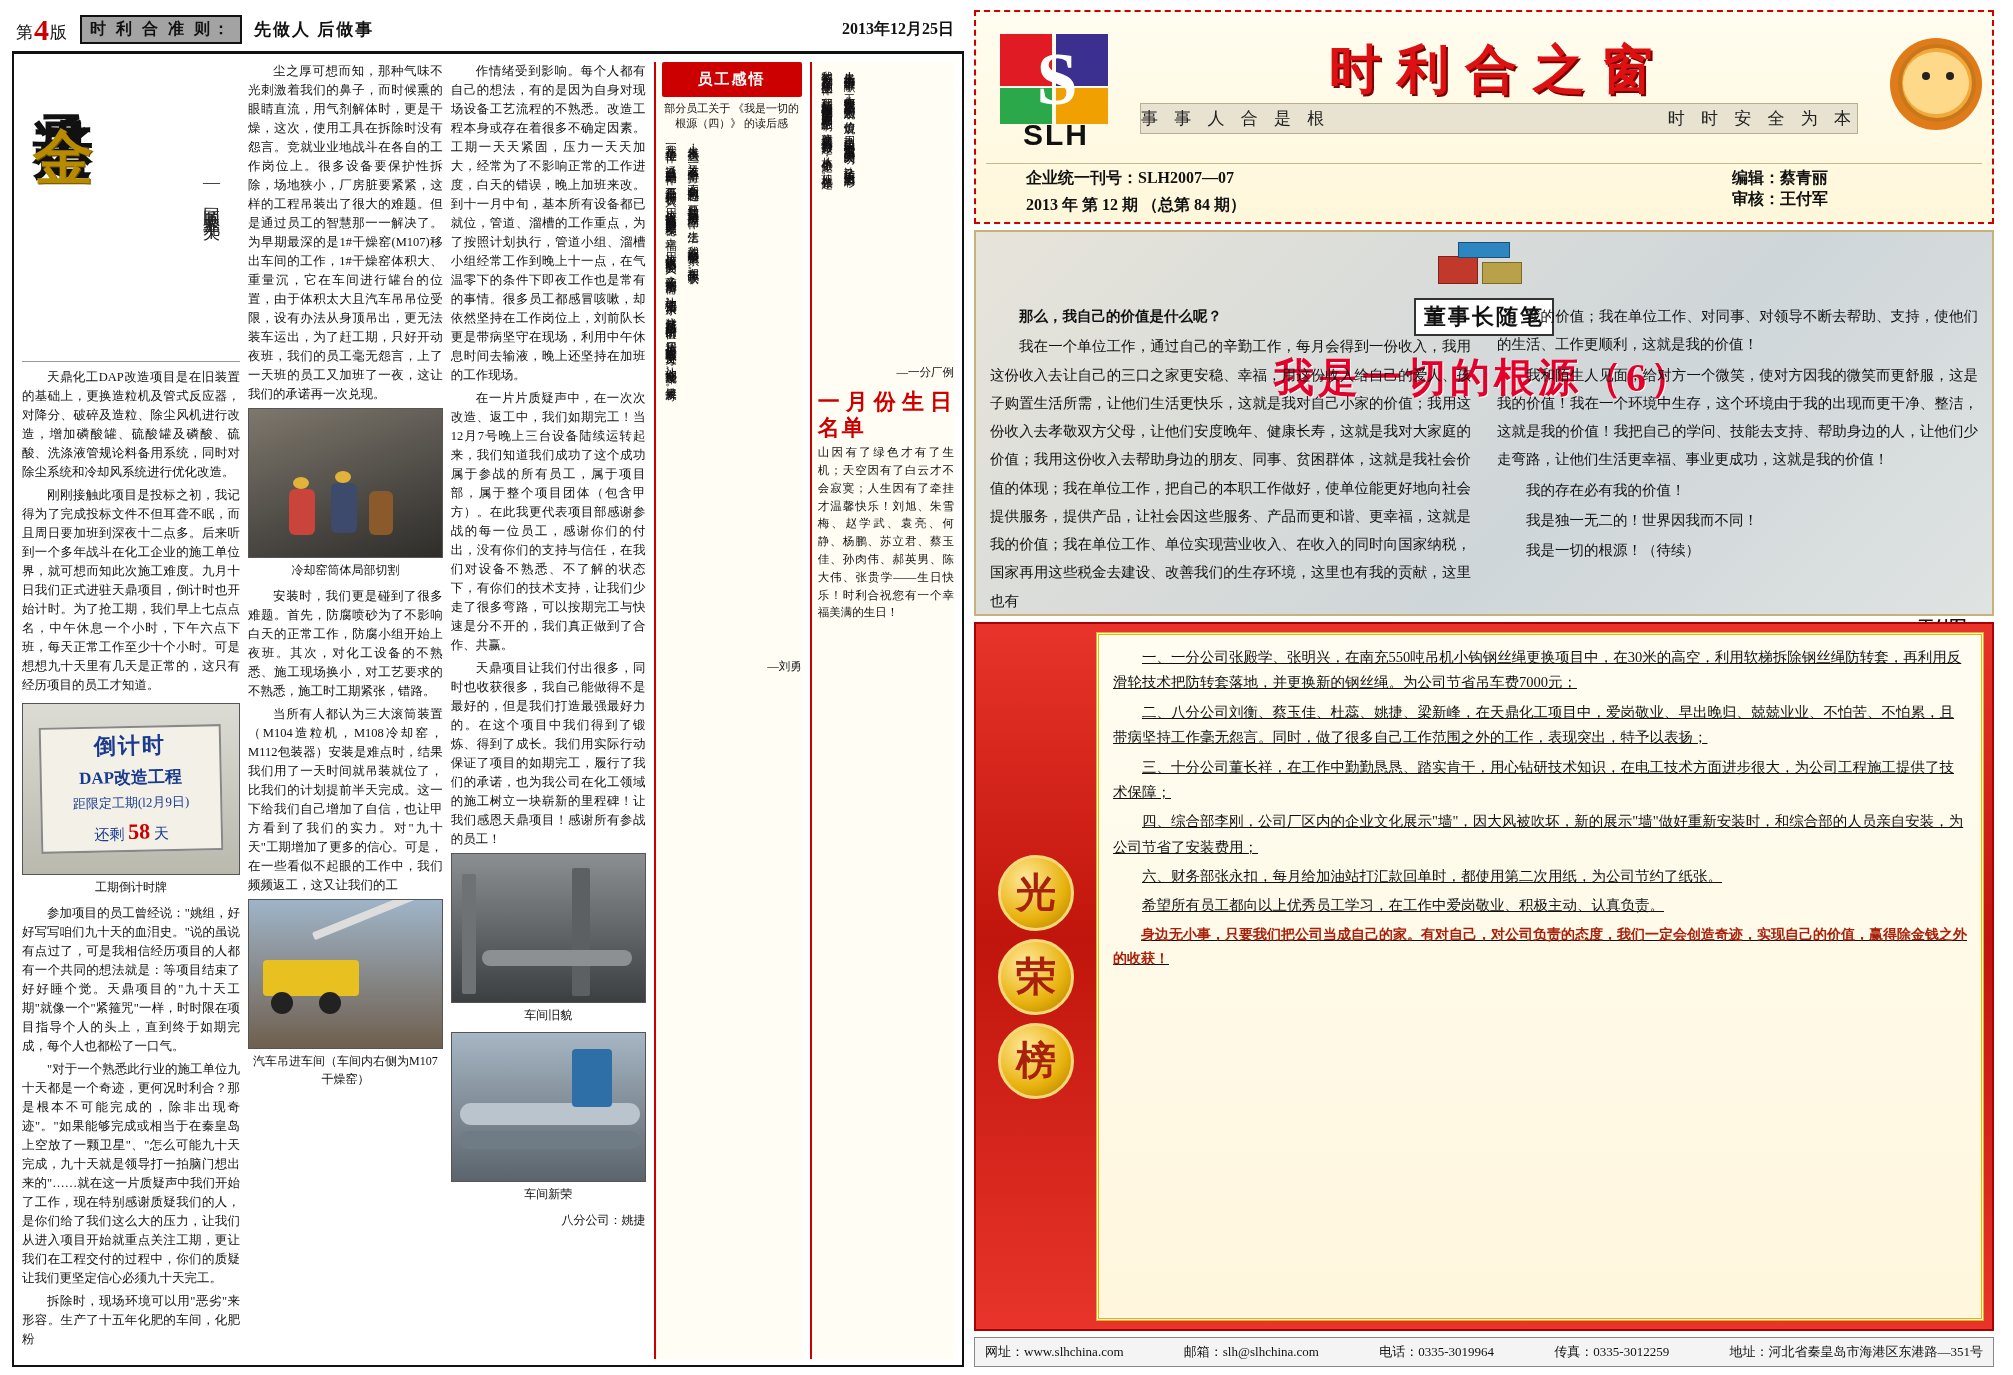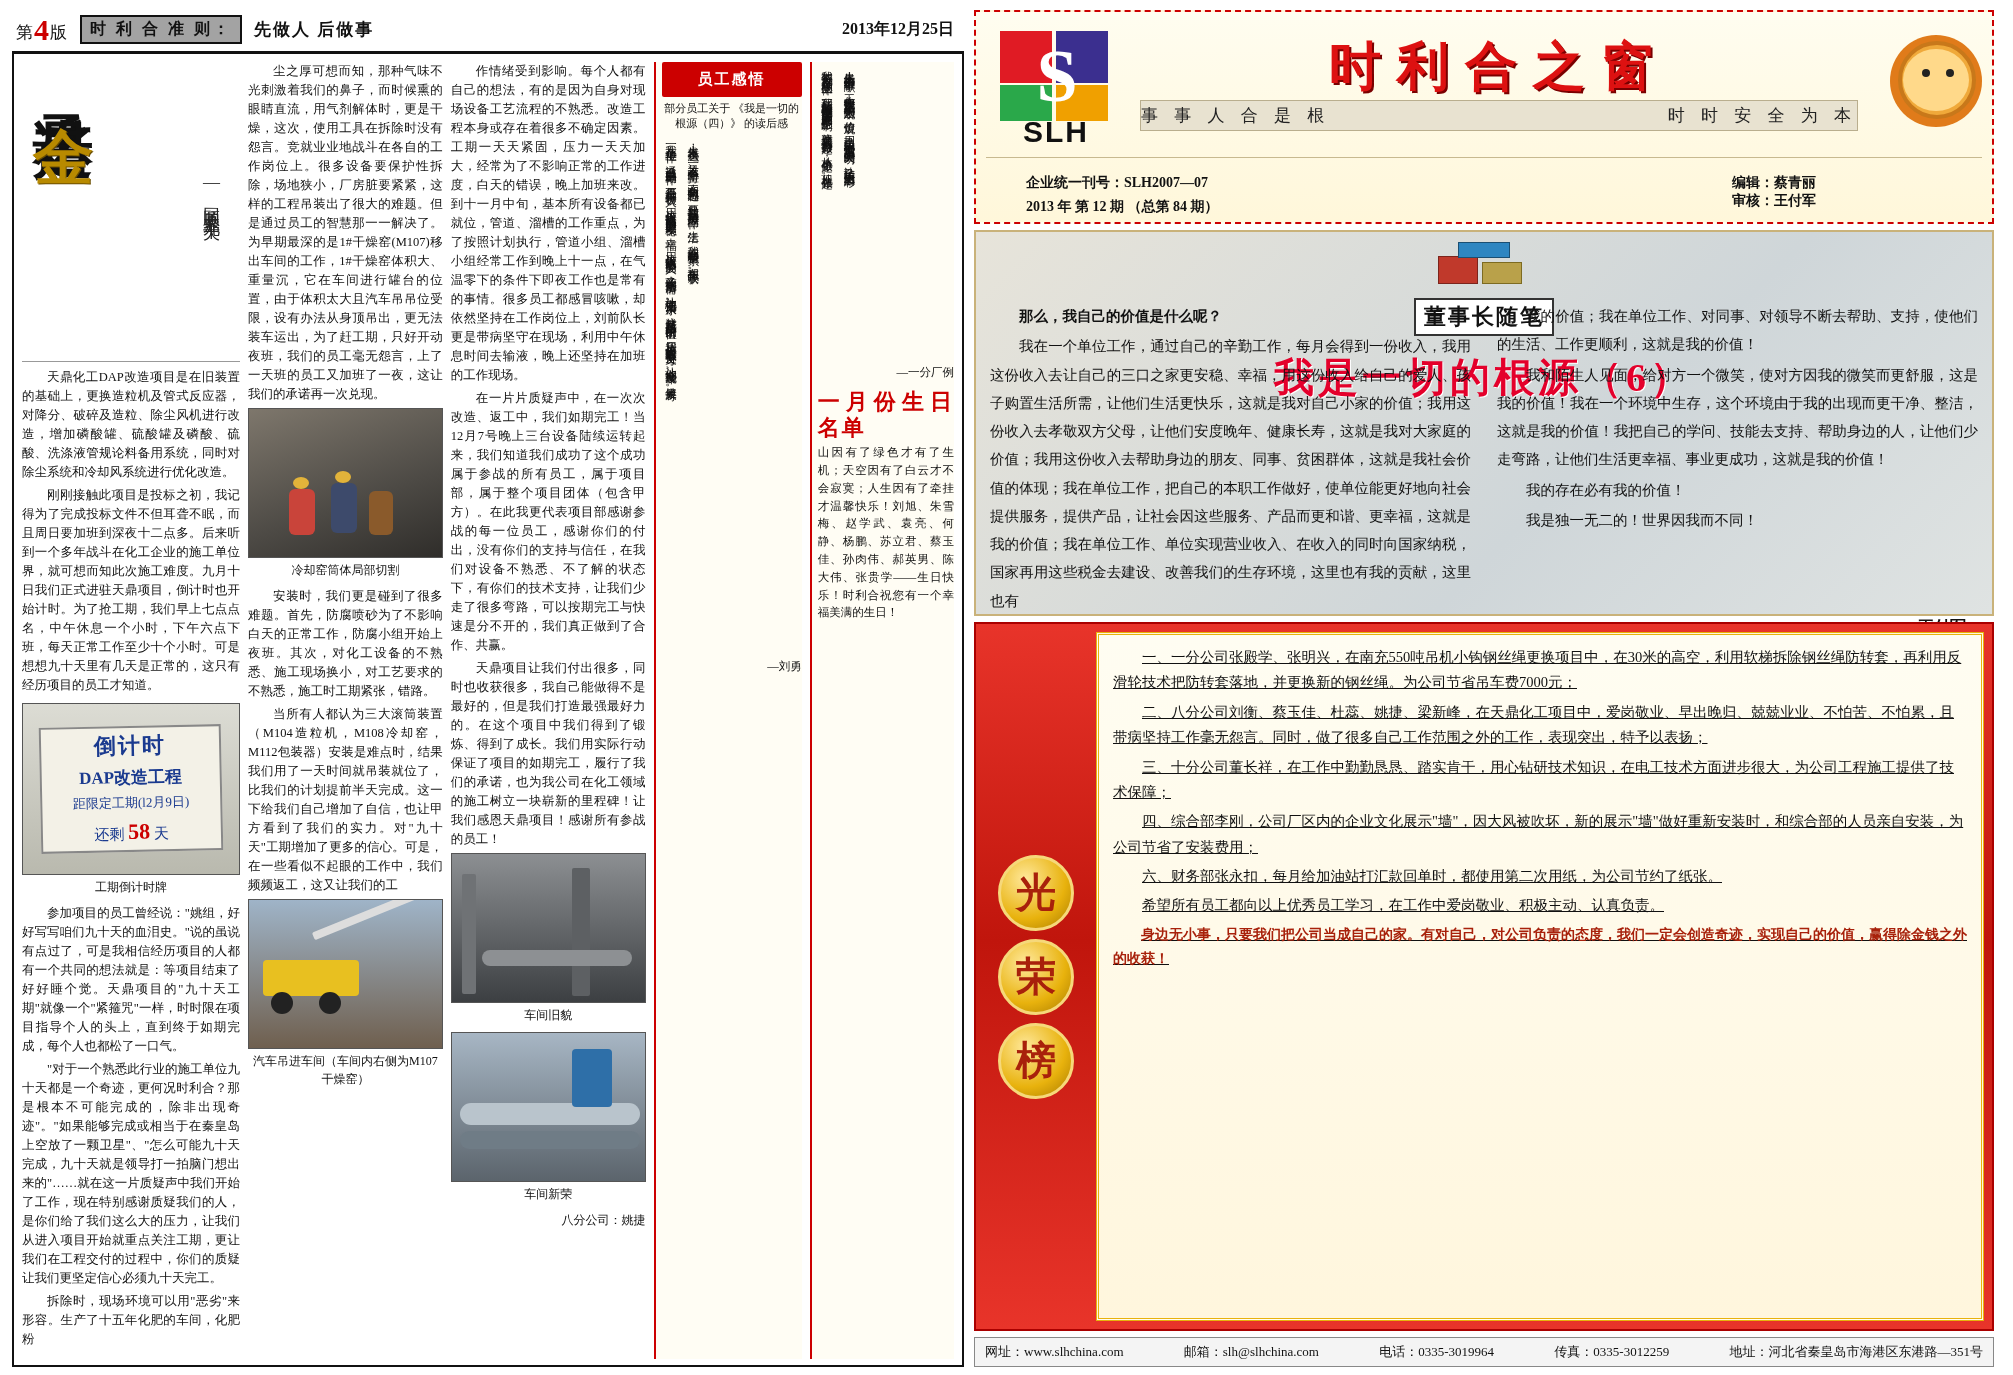--- a/index.html
+++ b/index.html
@@ -185,22 +185,22 @@
     width: 110px; flex:none; position:relative; height:118px;
   }
   .lion-head {
     position:absolute; right:6px; top:14px; width:78px; height:78px;
     border-radius:50%; background:#f0a93a; border:4px solid #c8781a;
   }
   .lion-mane { position:absolute; right:0; top:8px; width:92px; height:92px; border-radius:50%; background:#e07b1a; }
   .lion-face { position:absolute; right:13px; top:22px; width:66px; height:62px; border-radius:50%; background:#ffd98a; }
   .lion-eye { position:absolute; width:8px; height:8px; border-radius:50%; background:#222; top:42px; }
   .np-bottom {
-    border-top:1px solid #c7b98f; margin-top:4px; padding-top:16px;
-    display:flex; font-size: 14px; font-weight:bold;
+    border-top:1px solid #c7b98f; margin-top:4px; padding-top:4px;
+    display:flex; font-size: 16px; font-weight:bold;
   }
   .np-bottom .lefthalf { flex:1; display:flex; flex-direction:column; gap:6px; padding-left:40px; }
   .np-bottom .righthalf { width: 250px; display:flex; flex-direction:column; }
 
   .chairman {
     border:2px solid #c9b27a; background: linear-gradient(135deg,#e7e4da,#cfd6d9 60%,#dfe3e2);
     padding: 6px 10px; position:relative; flex:none; height: 386px;
     display:flex; flex-direction:column;
   }
   .ch-head { display:flex; align-items:center; gap:14px; height: 58px; flex-direction: column; }
@@ -417,20 +417,21 @@
       <div class="ch-cols">
         <div style="flex:1">
           <p style="text-indent:2em;font-weight:bold;">那么，我自己的价值是什么呢？</p>
           <p>我在一个单位工作，通过自己的辛勤工作，每月会得到一份收入，我用这份收入去让自己的三口之家更安稳、幸福，用这份收入给自己的爱人、孩子购置生活所需，让他们生活更快乐，这就是我对自己小家的价值；我用这份收入去孝敬双方父母，让他们安度晚年、健康长寿，这就是我对大家庭的价值；我用这份收入去帮助身边的朋友、同事、贫困群体，这就是我社会价值的体现；我在单位工作，把自己的本职工作做好，使单位能更好地向社会提供服务，提供产品，让社会因这些服务、产品而更和谐、更幸福，这就是我的价值；我在单位工作、单位实现营业收入、在收入的同时向国家纳税，国家再用这些税金去建设、改善我们的生存环境，这里也有我的贡献，这里也有</p>
         </div>
         <div style="flex:1">
           <p>我的价值；我在单位工作、对同事、对领导不断去帮助、支持，使他们的生活、工作更顺利，这就是我的价值！</p>
           <p>我和陌生人见面，给对方一个微笑，使对方因我的微笑而更舒服，这是我的价值！我在一个环境中生存，这个环境由于我的出现而更干净、整洁，这就是我的价值！我把自己的学问、技能去支持、帮助身边的人，让他们少走弯路，让他们生活更幸福、事业更成功，这就是我的价值！</p>
           <p>我的存在必有我的价值！</p>
           <p>我是独一无二的！世界因我而不同！</p>
+          <p>我是一切的根源！（待续）</p>
         </div>
       </div>
       <div class="ch-sign">王付军</div>
     </div>
 
     <div class="honor">
       <div class="honor-left">
         <div class="honor-badge">光</div>
         <div class="honor-badge">荣</div>
         <div class="honor-badge">榜</div>

